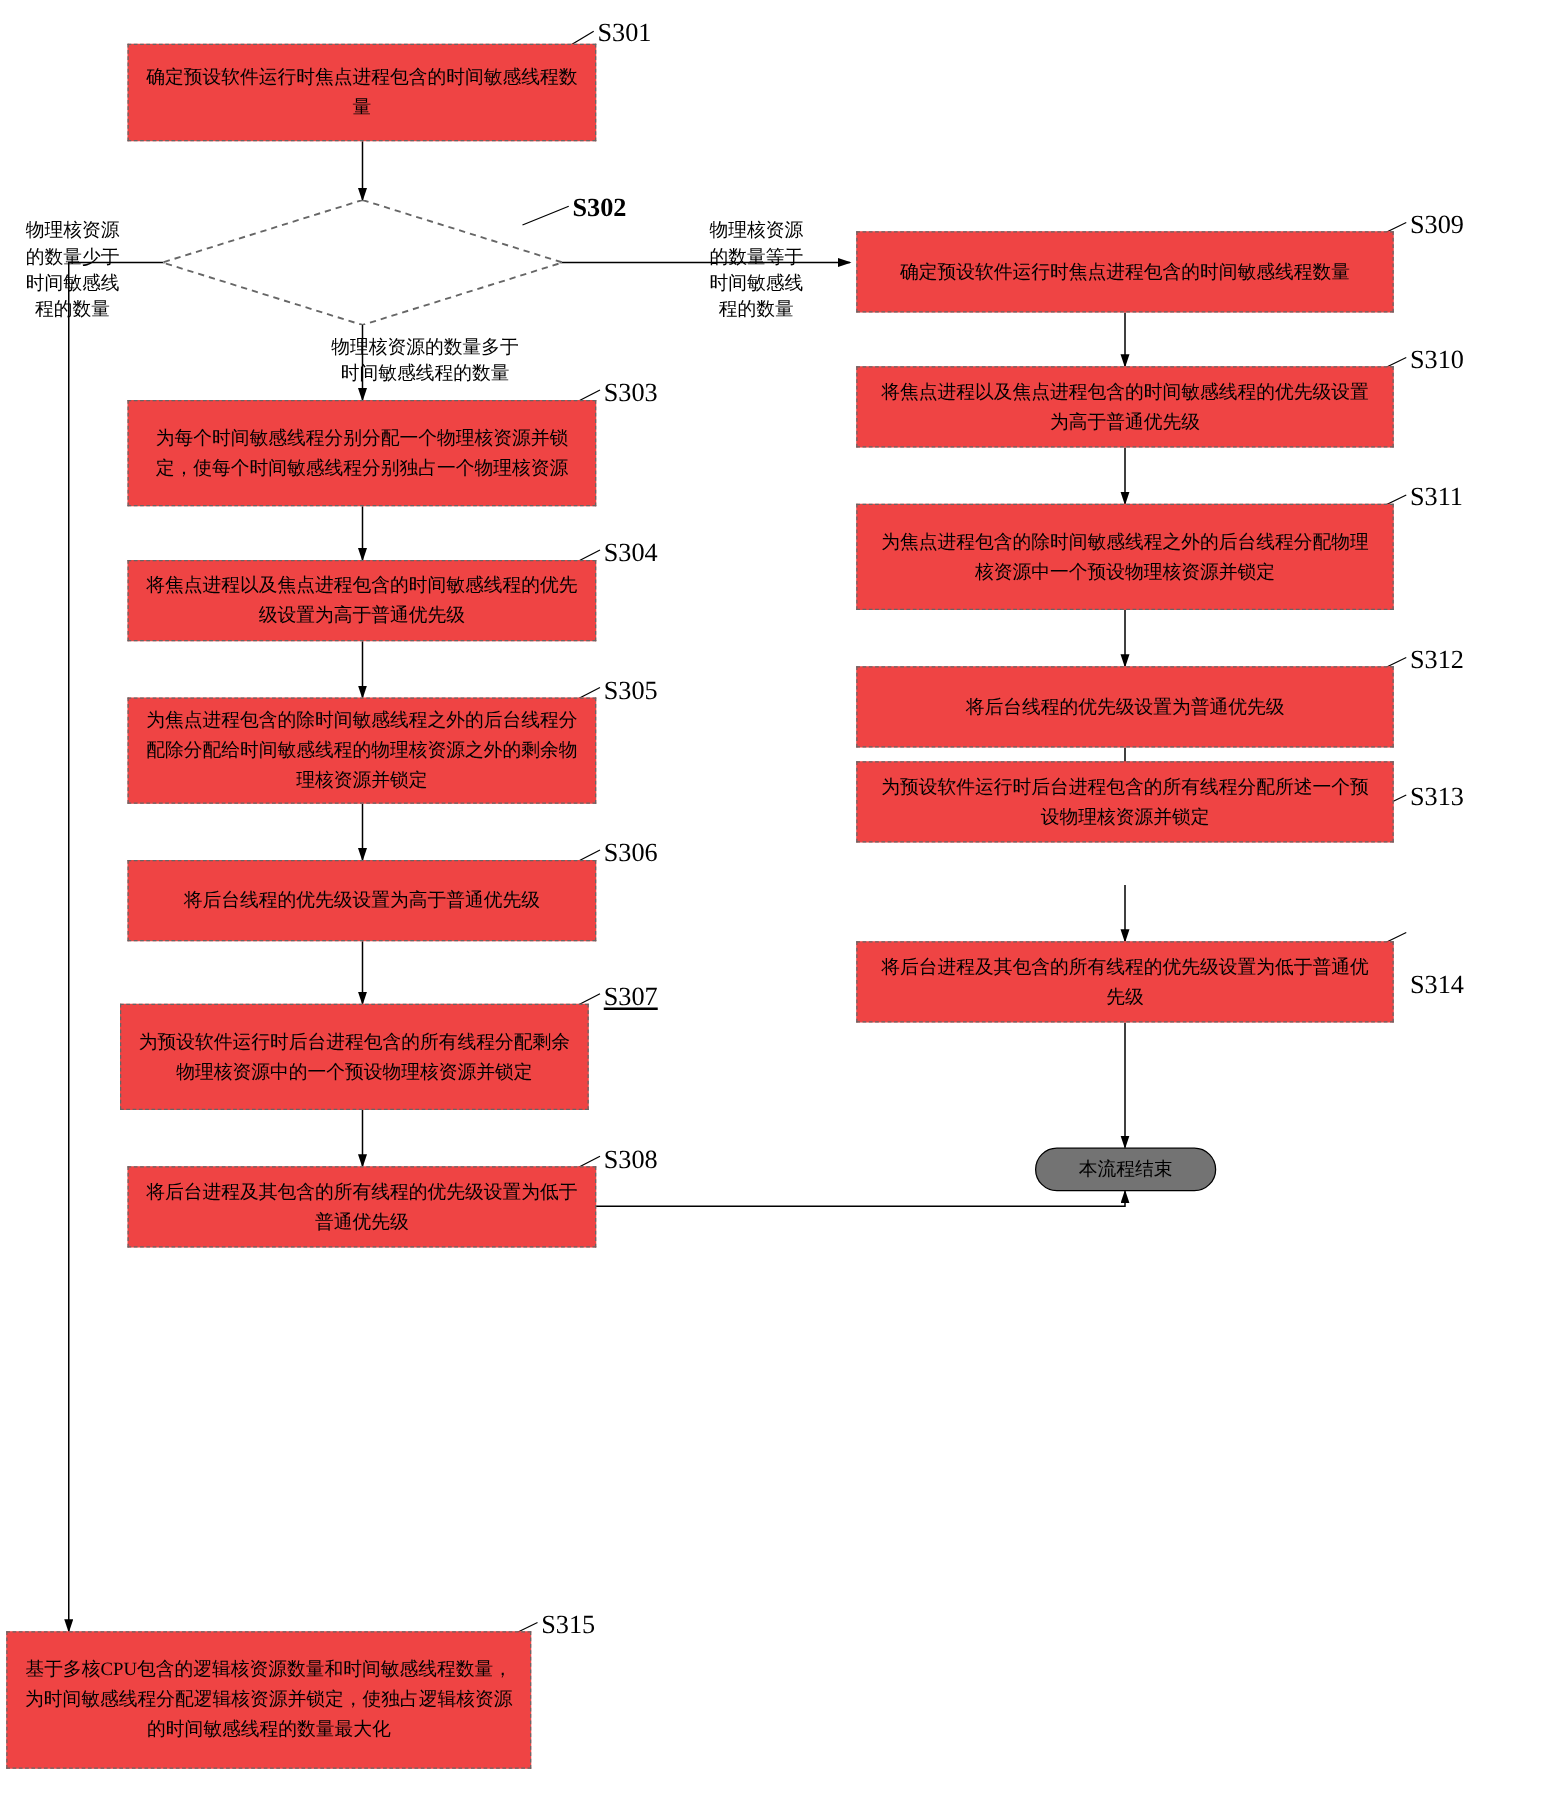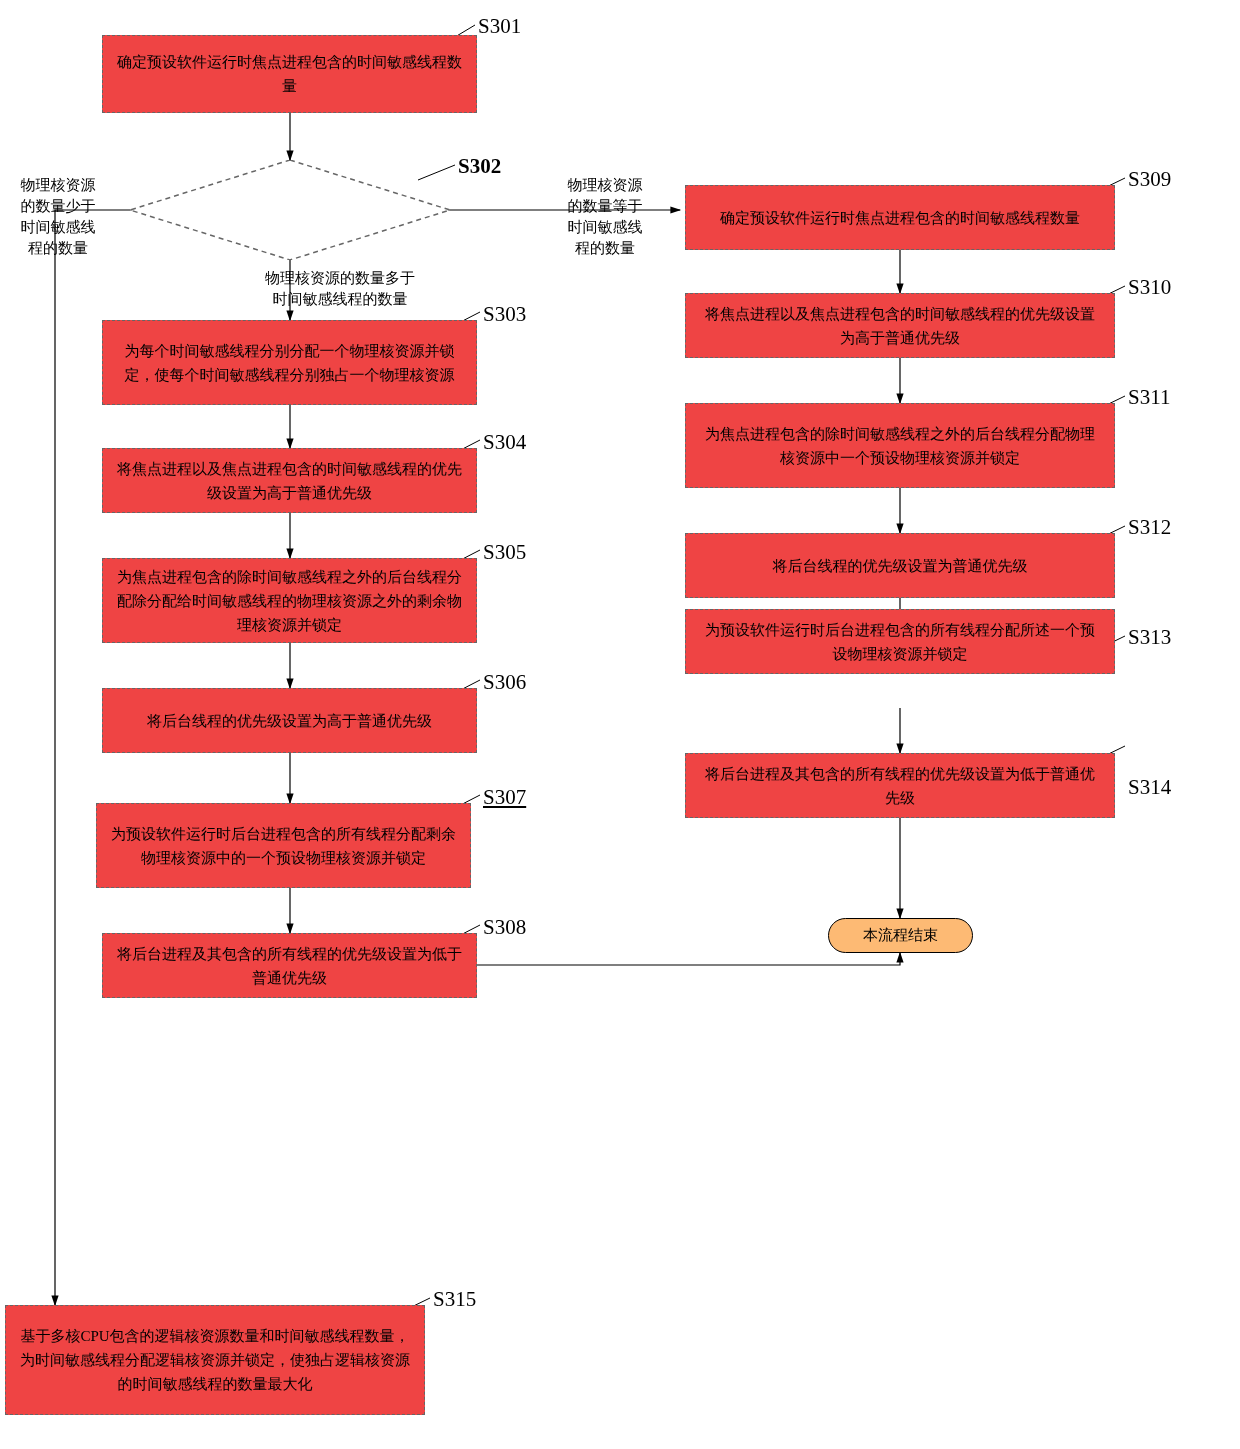--- a/index.html
+++ b/index.html
@@ -35,21 +35,21 @@
       left: 50%;
       transform: translate(-50%, -50%);
       text-align: center;
       line-height: 1.5;
       width: 80%;
     }
     .terminator {
       position: absolute;
       border: 1.5px solid #000;
       border-radius: 999px;
-      background: #fdba74;
+      background: #737373;
       text-align: right;
       display: flex;
       align-items: center;
       justify-content: center;
       padding: 6px 20px;
     }
     .label {
       position: absolute;
       font-size: 21px;
       line-height: 1.4;

